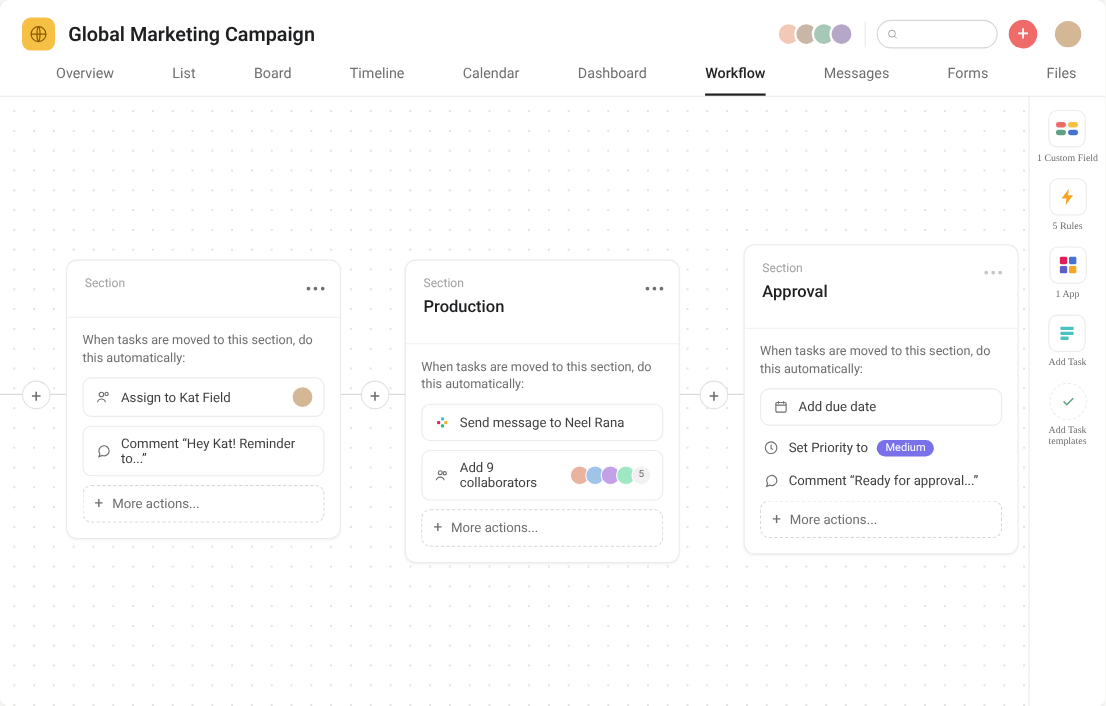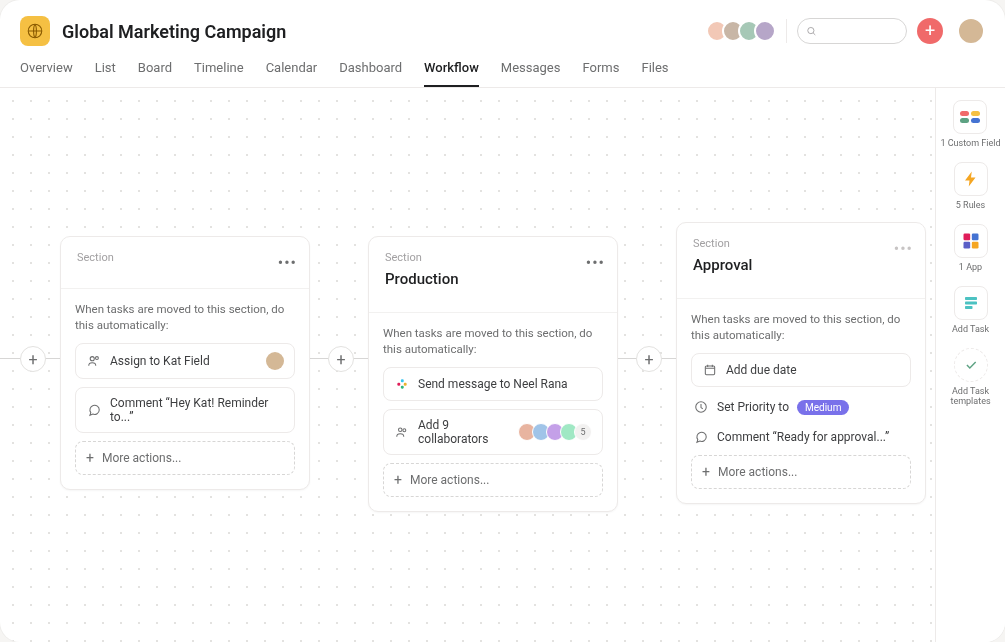--- a/index.html
+++ b/index.html
@@ -7,21 +7,21 @@
     font-family: -apple-system, BlinkMacSystemFont, "Segoe UI", Roboto, Helvetica, Arial, sans-serif;
     background: #f6f5f3;
     width: 1005px;
     height: 642px;
     overflow: hidden;
     color: #1e1f21;
     position: relative;
   }
   .app {
     background: #fff;
-    border-radius: 20px;
+    border-radius: 8px;
     width: 100%;
     height: 100%;
     display: flex;
     flex-direction: column;
     overflow: hidden;
     box-shadow: 0 0 0 1px rgba(0,0,0,0.03);
   }
   .header {
     padding: 16px 20px 0 20px;
     border-bottom: 1px solid #edeae9;
@@ -71,21 +71,21 @@
     background: #f06a6a;
     color: #fff; display:flex; align-items:center; justify-content:center;
     font-size: 18px; line-height: 1;
   }
   .tabs {
     display: flex; gap: 22px;
     margin-top: 14px;
     font-size: 13px;
     color: #6d6e6f;
   }
-  .tab { padding-bottom: 10px; cursor: pointer; }
+  .tab { padding-bottom: 10px; cursor: pointer; margin-left: 31px; }
   .tab.active { color: #1e1f21; border-bottom: 2px solid #1e1f21; font-weight: 500; }
 
   .body {
     flex: 1;
     display: flex;
     overflow: hidden;
     position: relative;
   }
   .canvas {
     flex: 1;
@@ -101,21 +101,21 @@
     display: flex;
     flex-direction: column;
     align-items: center;
     padding-top: 12px;
     gap: 14px;
     font-size: 9px;
     color: #6d6e6f;
     text-align: center;
     background: #fff;
   }
-  .side-item { display:flex; flex-direction:column; align-items:center; gap:4px; cursor:pointer; }
+  .side-item { display:flex; flex-direction:column; align-items:center; gap:4px; cursor:pointer;font-family:Liberation Serif, serif; }
   .side-icon {
     width: 34px; height: 34px;
     border: 1px solid #edeae9;
     border-radius: 8px;
     display:flex; align-items:center; justify-content:center;
     background: #fff;
   }
 
   .column {
     position: absolute;

